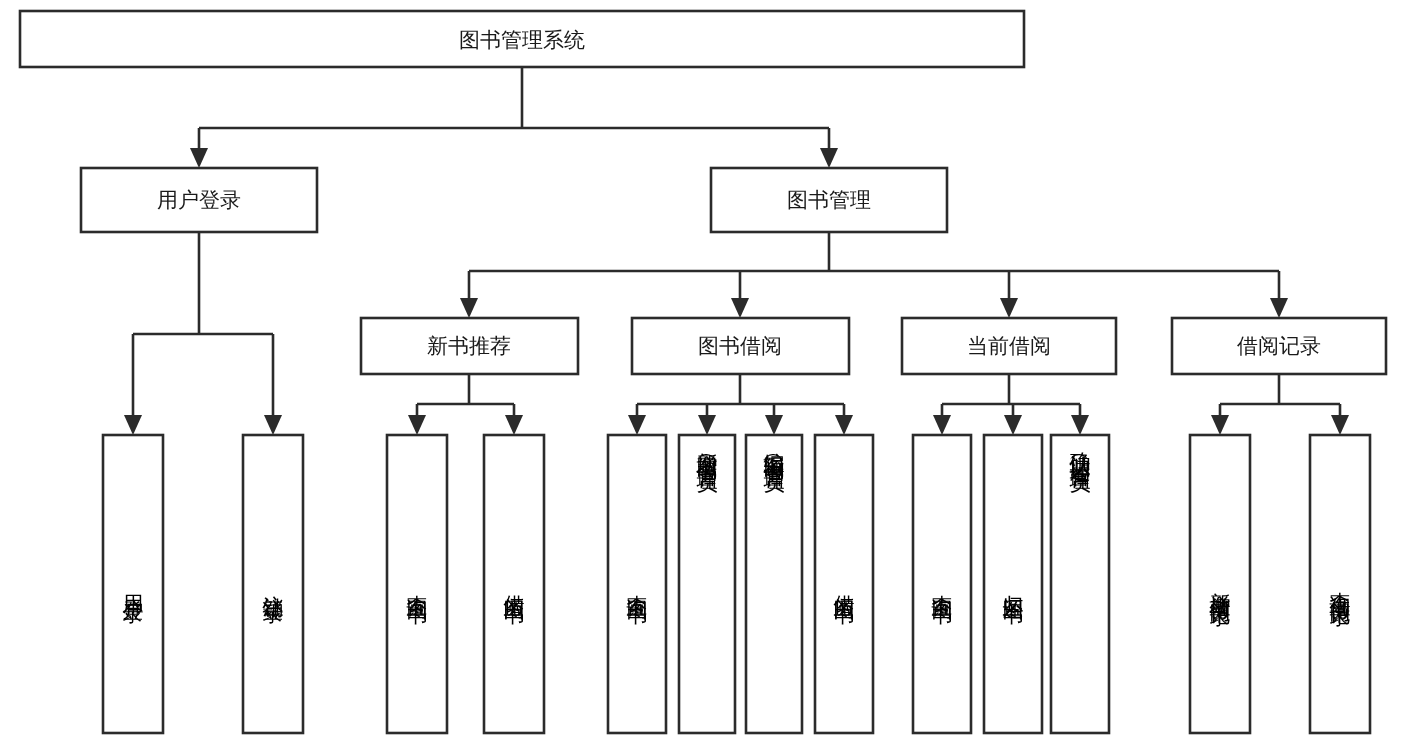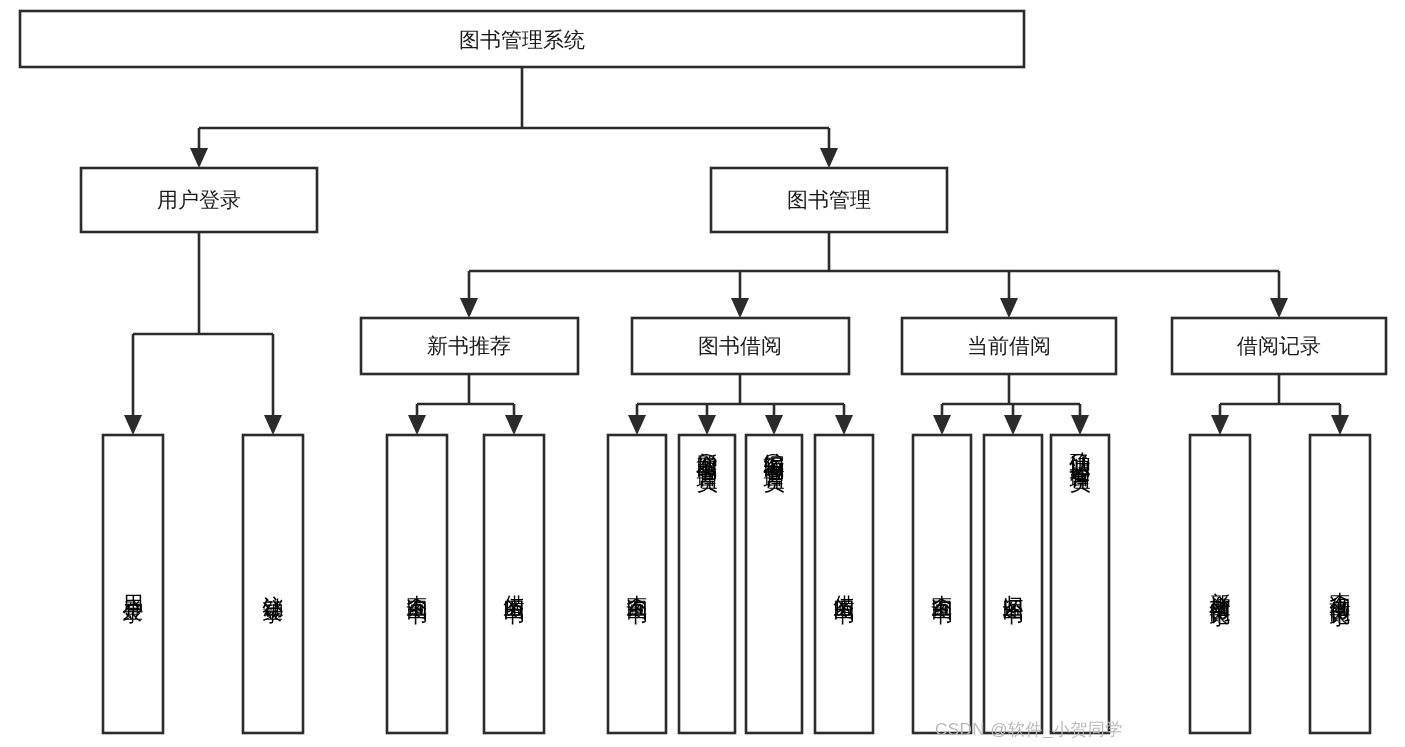--- a/index.html
+++ b/index.html
@@ -275,15 +275,14 @@
 
       <foreignObject x="1310" y="435" width="60" height="298">
         <div xmlns="http://www.w3.org/1999/xhtml" style="width:60px;height:298px;display:flex;align-items:center;justify-content:center;">
           <span class="node-label-v">查询借阅记录</span>
         </div>
       </foreignObject>
     </g>
 
   </svg>
 
-  <div class="watermark">CSDN @软件_小贺同学</div>
 
 </div>
 
 </body></html>

